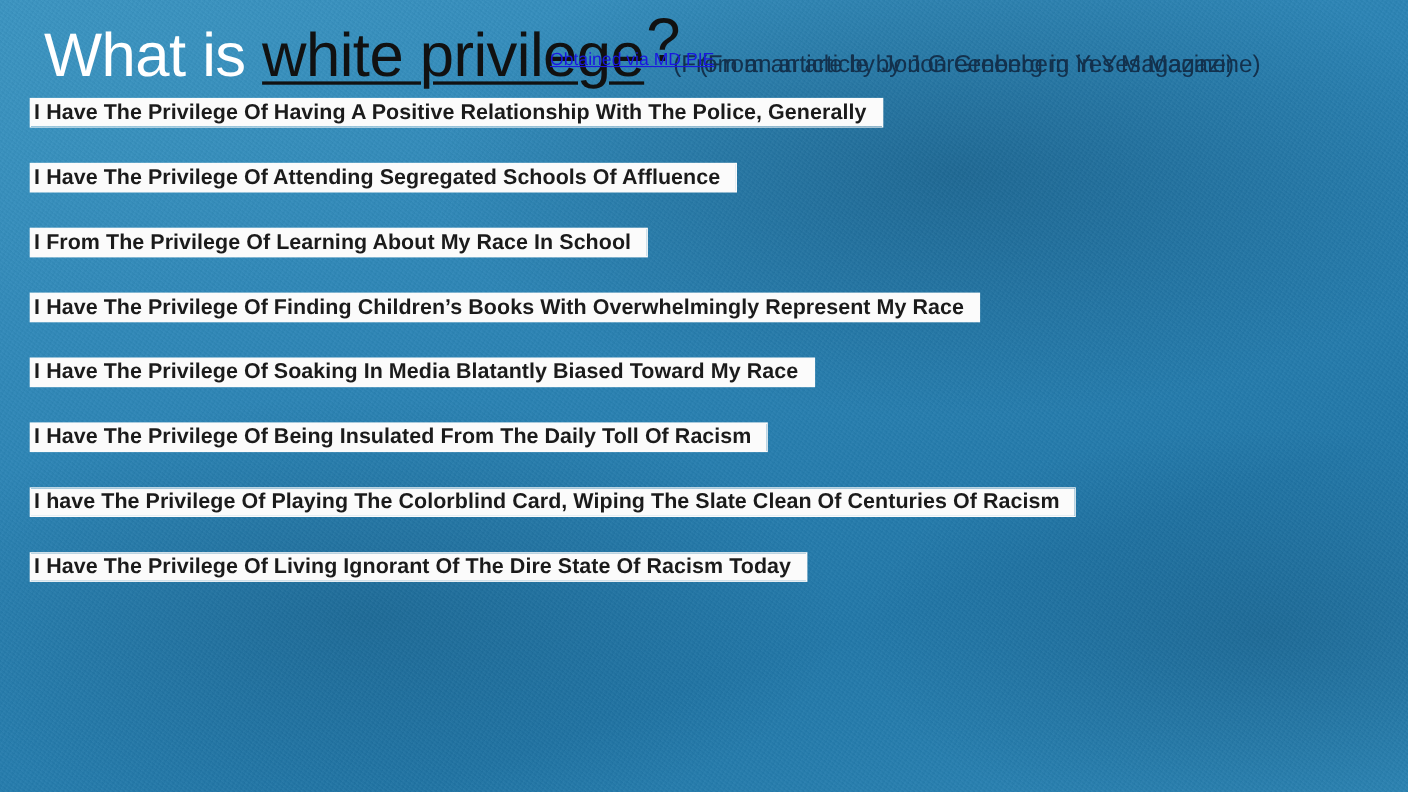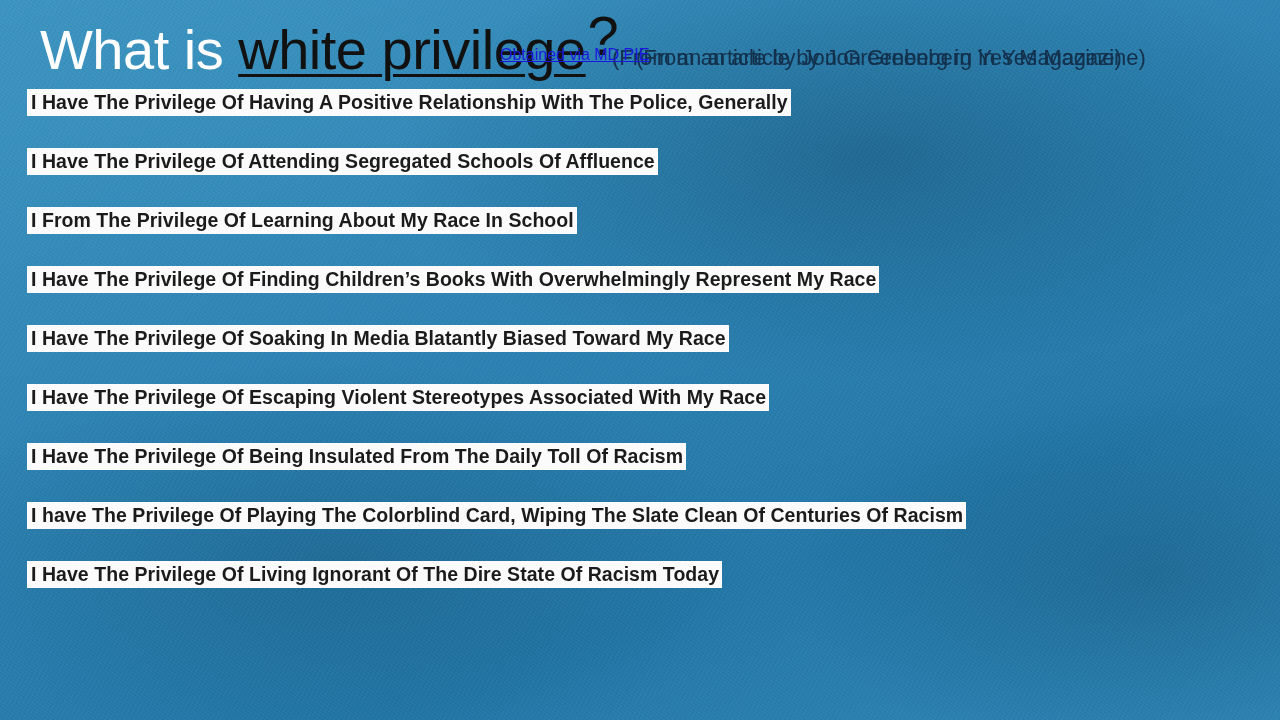--- a/index.html
+++ b/index.html
@@ -114,21 +114,21 @@
     line-height: 0;
   }
   .list-item .txt {
     display: inline;
     font-size: 19.5px;
     line-height: 29px;
     font-weight: bold;
     color: #1b1b1b;
     background-color: #fbfbfb;
     box-shadow: 0 0 0 1px #fbfbfb;
-    padding: 1px 2px 2px 3px;
+    padding: 1px 14px 2px 3px;
     letter-spacing: 0.05px;
     white-space: nowrap;
   }
 </style>
 </head>
 <body>
 
 <div class="slide">
 
   <div class="title-row">
@@ -151,23 +151,20 @@
     <div class="list-item">
       <span class="txt">I From The Privilege Of Learning About My Race In School</span>
     </div>
     <div class="list-item">
       <span class="txt">I Have The Privilege Of Finding Children’s Books With Overwhelmingly Represent My Race</span>
     </div>
     <div class="list-item">
       <span class="txt">I Have The Privilege Of Soaking In Media Blatantly Biased Toward My Race</span>
     </div>
     <div class="list-item">
-      <span class="txt">I Have The Privilege Of Escaping Violent Stereotypes Associated With My Race</span>
-    </div>
-    <div class="list-item">
       <span class="txt">I Have The Privilege Of Being Insulated From The Daily Toll Of Racism</span>
     </div>
     <div class="list-item">
       <span class="txt">I have The Privilege Of Playing The Colorblind Card, Wiping The Slate Clean Of Centuries Of Racism</span>
     </div>
     <div class="list-item">
       <span class="txt">I Have The Privilege Of Living Ignorant Of The Dire State Of Racism Today</span>
     </div>
   </div>
 

